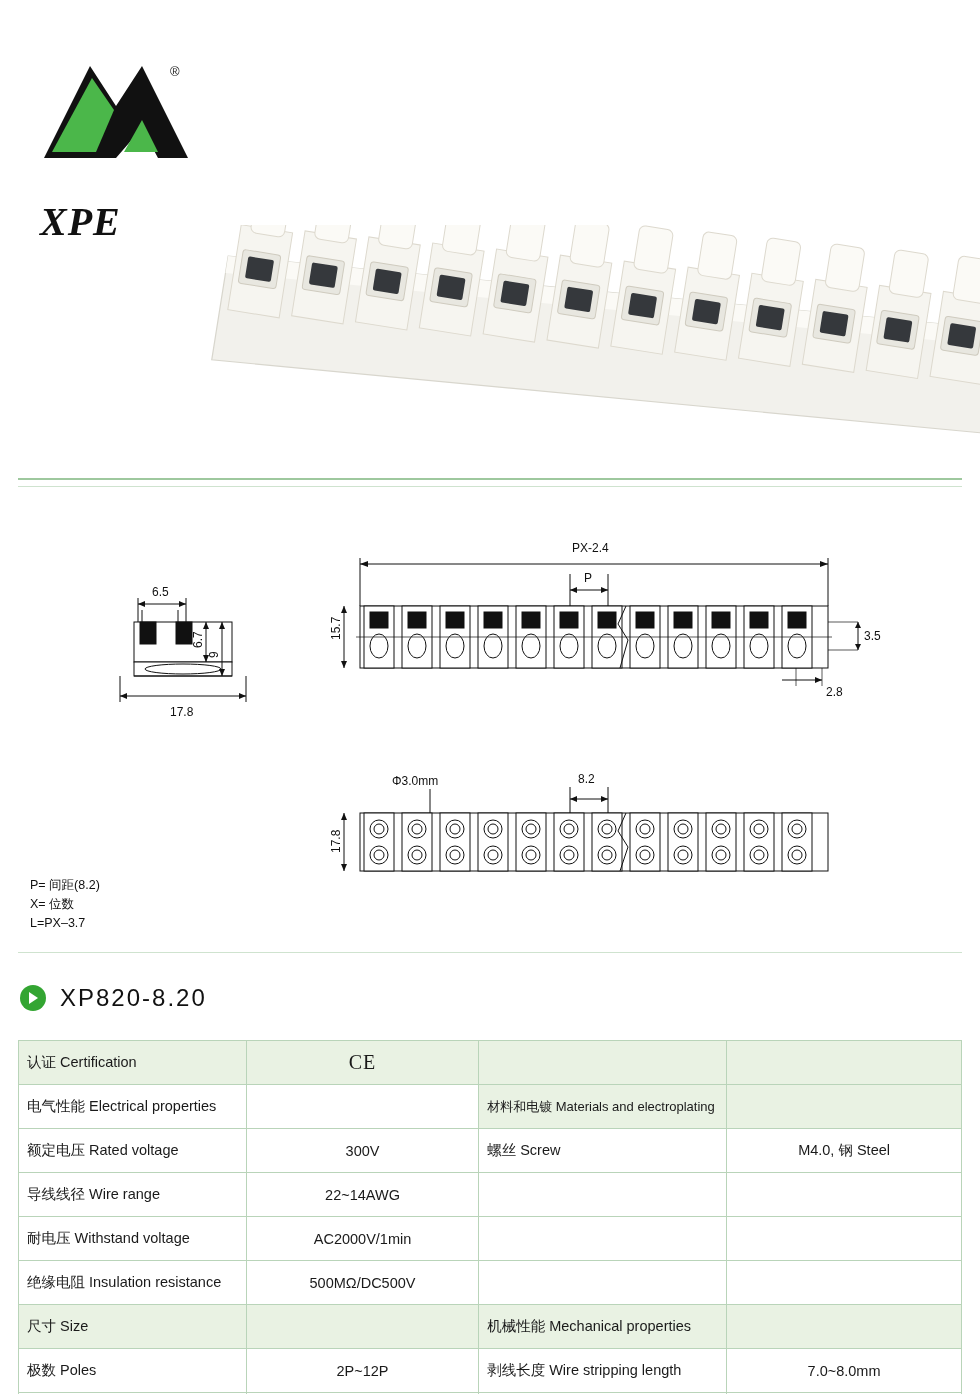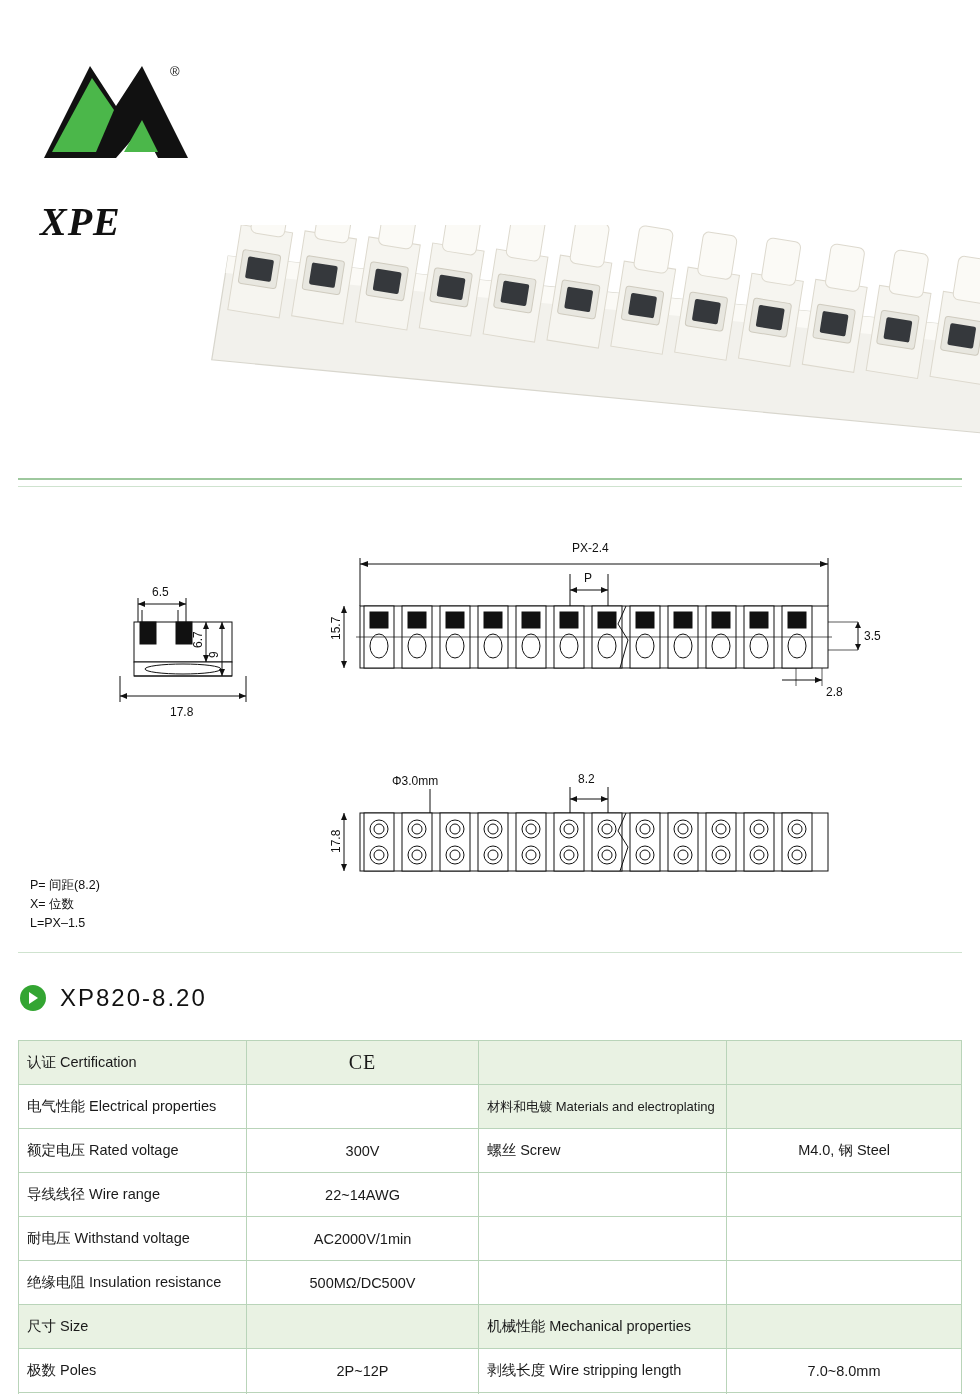--- a/index.html
+++ b/index.html
@@ -410,21 +410,21 @@
       <path d="M14 106 l-3 -7 h6 z" fill="#111" stroke="none"></path>
     </g>
     <text class="dim" x="62" y="20">Φ3.0mm</text>
     <text class="dim" x="248" y="18">8.2</text>
     <text class="dim" x="10" y="88" transform="rotate(-90 10 88)">17.8</text>
   </svg>
 
   <div class="notes">
     <div>P= 间距(8.2)</div>
     <div>X= 位数</div>
-    <div>L=PX–1.5</div>
+    <div>L=PX–3.7</div>
   </div>
 
   <div class="rule" style="top:952px;"></div>
 
   <div class="title-row">
     <span class="play"></span>
     <span class="title-txt">XP820-8.20</span>
   </div>
 
   <table class="spec">

